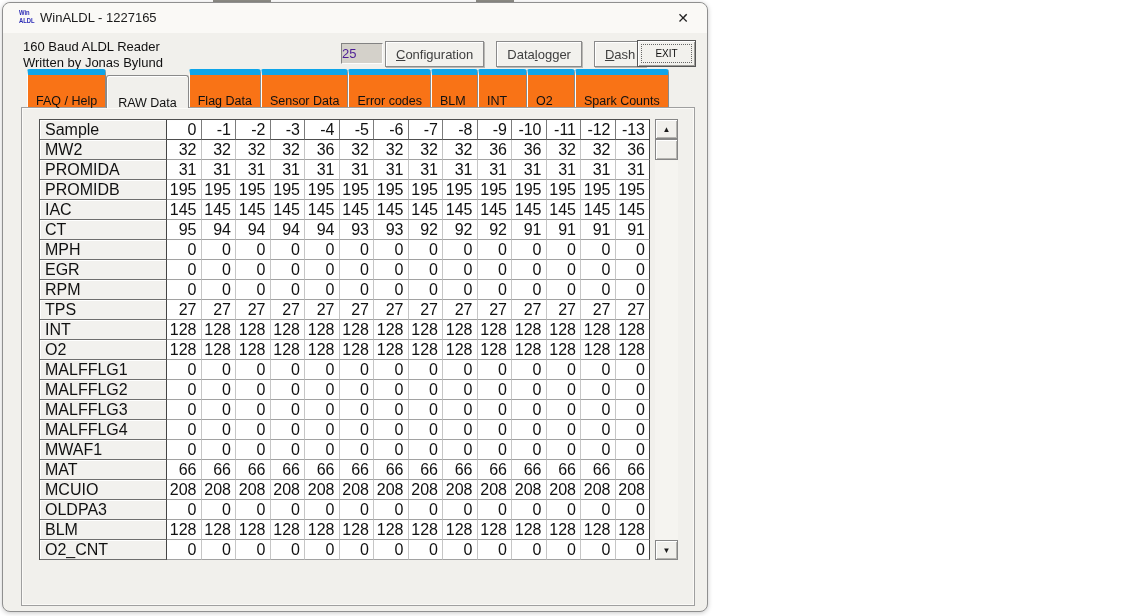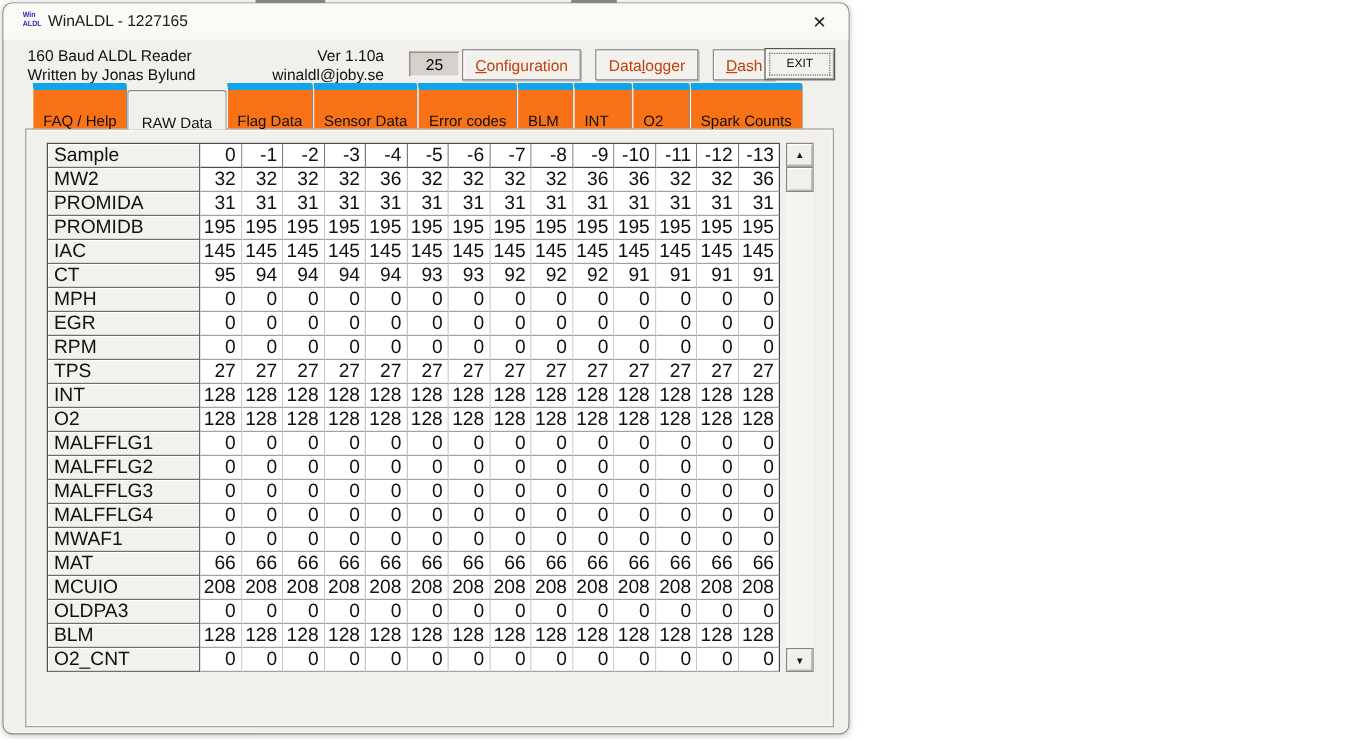--- a/index.html
+++ b/index.html
@@ -25,24 +25,24 @@
     display:flex; align-items:center; justify-content:center; font-size:14px; color:#222;
     cursor:default; }
 
   
   #app-lines { position:absolute; left:20px; top:36px; font-size:13px; color:#111; line-height:16px; }
   #version-block { position:absolute; left:178px; top:36px; width:139px; text-align:right;
     font-size:13px; color:#111; line-height:16px; }
   #sample-counter { position:absolute; left:338px; top:40px; width:42px; height:21px;
     background:#d4d1ca; border-top:1px solid #838383; border-left:1px solid #838383;
     border-right:1px solid #fcfcfc; border-bottom:1px solid #fcfcfc;
-    font-size:13px; color:#000000; text-align:center; line-height:19px; }
+    font-size:13px; color:#4c1d95; text-align:left; line-height:19px; }
 
   #header-buttons { position:absolute; left:382px; top:38px; display:flex; gap:12px; }
-  .hbtn { height:26px; padding:0 10px; background:#f2f1ed; font-size:13px; color:#c2410c;
+  .hbtn { height:26px; padding:0 10px; background:#f2f1ed; font-size:13px; color:#404040;
     font-family:"Liberation Sans", sans-serif;
     border:1px solid #8a8a8a; border-radius:0;
     box-shadow:inset 1px 1px 0 #ffffff, 1px 1px 0 #b9b8b4; cursor:default; }
   .hbtn u { text-decoration:underline; }
   #exit-button { position:absolute; left:634px; top:37px; width:59px; height:27px;
     background:#f2f1ed; font-size:10px; color:#111; font-family:"Liberation Sans", sans-serif;
     border:1px solid #555; outline:1px dotted #666; outline-offset:-5px;
     box-shadow:inset 1px 1px 0 #ffffff, inset -1px -1px 0 #9d9c98; cursor:default; }
 
   
@@ -105,24 +105,20 @@
     </div>
     <div id="window-title">WinALDL - 1227165</div>
     <div id="close-button">✕</div>
   </div>
 
   <div id="app-lines">
     <div>160 Baud ALDL Reader</div>
     <div>Written by Jonas Bylund</div>
   </div>
 
-  <div id="version-block">
-    <div>Ver 1.10a</div>
-    <div>winaldl@joby.se</div>
-  </div>
 
   <div id="sample-counter">25</div>
 
   <div id="header-buttons">
       <button class="hbtn"><u>C</u>onfiguration</button>
       <button class="hbtn">Data<u>l</u>ogger</button>
       <button class="hbtn"><u>D</u>ash</button>
     </div>
 
   <button id="exit-button">EXIT</button>

